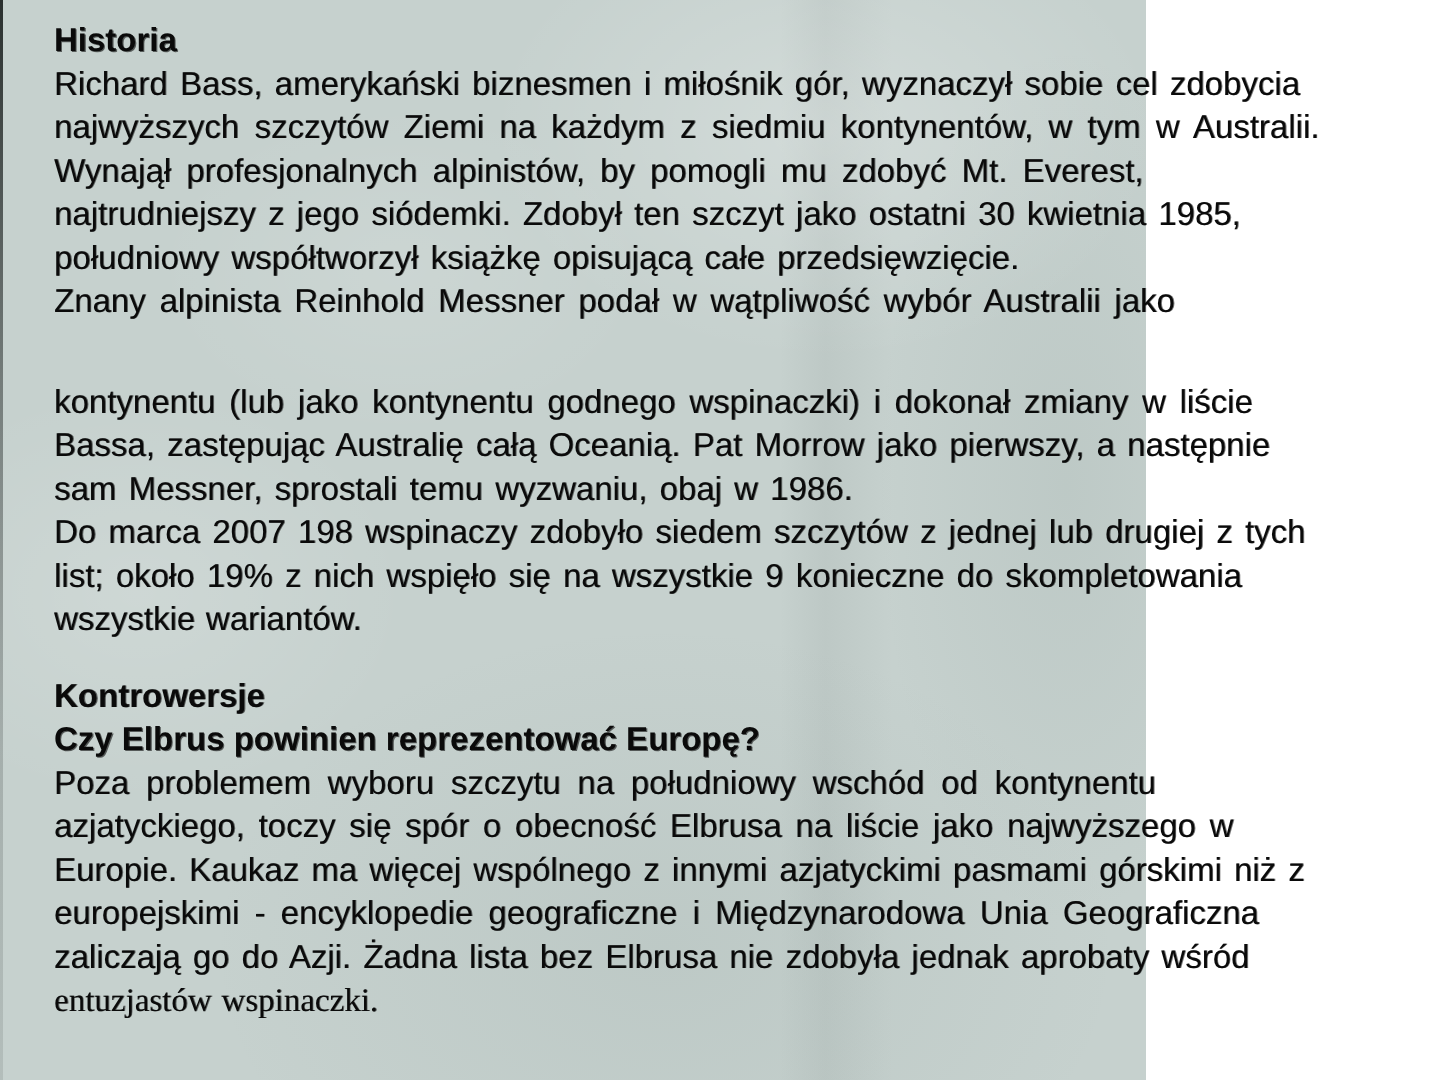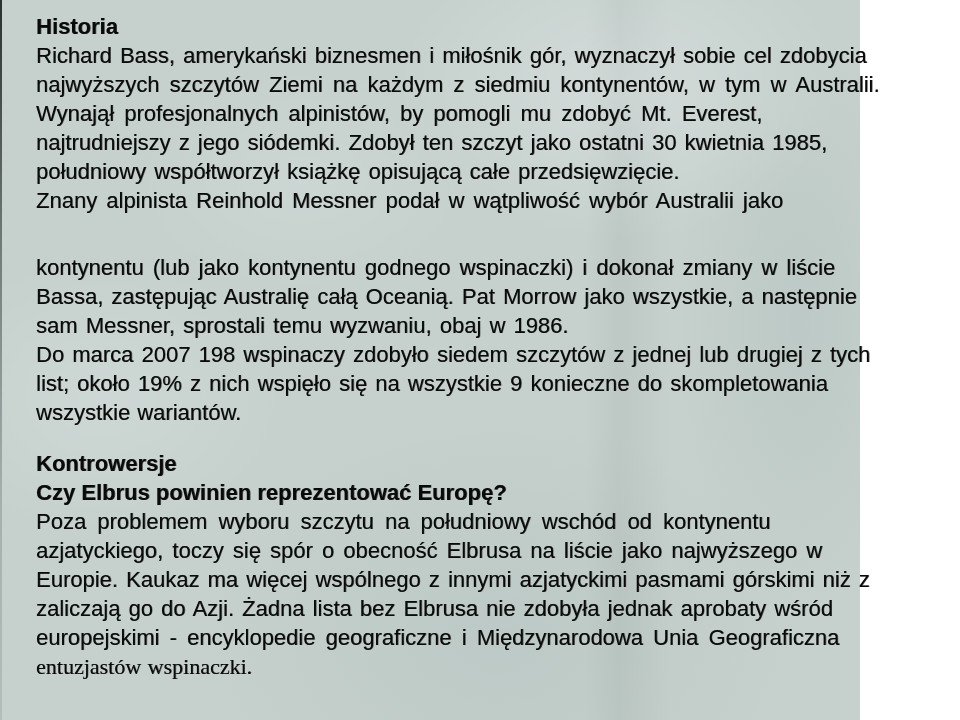--- a/index.html
+++ b/index.html
@@ -4,21 +4,21 @@
 <style>
   html, body {
     margin: 0;
     padding: 0;
     width: 960px;
     height: 720px;
     overflow: hidden;
   }
   .slide {
     position: relative;
-    width: 860px;
+    width: 764px;
     height: 720px;
     box-sizing: border-box;
     background:
       radial-gradient(ellipse 320px 220px at 72% 12%, rgba(255,255,255,0.22), transparent 70%),
       radial-gradient(ellipse 260px 200px at 12% 55%, rgba(255,255,255,0.14), transparent 70%),
       radial-gradient(ellipse 420px 300px at 58% 88%, rgba(110,130,125,0.10), transparent 72%),
       radial-gradient(ellipse 180px 420px at 93% 45%, rgba(110,130,125,0.10), transparent 70%),
       radial-gradient(ellipse 240px 160px at 35% 25%, rgba(255,255,255,0.10), transparent 70%),
       linear-gradient(90deg, transparent 68%, rgba(30,40,38,0.05) 72%, transparent 78%),
       #c6d1ce;
@@ -73,35 +73,35 @@
     <section>
       <div class="heading">Historia</div>
       <div class="lines">
           <div class="text-line" style="word-spacing: 2px;">Richard Bass, amerykański biznesmen i miłośnik gór, wyznaczył sobie cel zdobycia</div>
           <div class="text-line" style="word-spacing: 4px;">najwyższych szczytów Ziemi na każdym z siedmiu kontynentów, w tym w Australii.</div>
           <div class="text-line" style="word-spacing: 4px;">Wynajął profesjonalnych alpinistów, by pomogli mu zdobyć Mt. Everest,</div>
           <div class="text-line" style="word-spacing: 2px;">najtrudniejszy z jego siódemki. Zdobył ten szczyt jako ostatni 30 kwietnia 1985,</div>
           <div class="text-line" style="word-spacing: 2px;">południowy współtworzył książkę opisującą całe przedsięwzięcie.</div>
           <div class="text-line" style="word-spacing: 3px;">Znany alpinista Reinhold Messner podał w wątpliwość wybór Australii jako</div>
           <div class="text-line" style="word-spacing: 3px; margin-top: 38px;">kontynentu (lub jako kontynentu godnego wspinaczki) i dokonał zmiany w liście</div>
-          <div class="text-line" style="word-spacing: 2px;">Bassa, zastępując Australię całą Oceanią. Pat Morrow jako wszystkie, a następnie</div>
+          <div class="text-line" style="word-spacing: 2px;">Bassa, zastępując Australię całą Oceanią. Pat Morrow jako pierwszy, a następnie</div>
           <div class="text-line" style="word-spacing: 2px;">sam Messner, sprostali temu wyzwaniu, obaj w 1986.</div>
           <div class="text-line" style="word-spacing: 2px;">Do marca 2007 198 wspinaczy zdobyło siedem szczytów z jednej lub drugiej z tych</div>
           <div class="text-line" style="word-spacing: 2px;">list; około 19% z nich wspięło się na wszystkie 9 konieczne do skompletowania</div>
           <div class="text-line" style="word-spacing: 1px;">wszystkie wariantów.</div>
         </div>
     </section>
 
     <section class="second">
       <div class="heading">Kontrowersje</div>
       <div class="heading">Czy Elbrus powinien reprezentować Europę?</div>
       <div class="lines">
           <div class="text-line" style="word-spacing: 5px;">Poza problemem wyboru szczytu na południowy wschód od kontynentu</div>
           <div class="text-line" style="word-spacing: 3px;">azjatyckiego, toczy się spór o obecność Elbrusa na liście jako najwyższego w</div>
           <div class="text-line" style="word-spacing: 2px;">Europie. Kaukaz ma więcej wspólnego z innymi azjatyckimi pasmami górskimi niż z</div>
+          <div class="text-line" style="word-spacing: 4px;">europejskimi - encyklopedie geograficzne i Międzynarodowa Unia Geograficzna</div>
           <div class="text-line" style="word-spacing: 2px;">zaliczają go do Azji. Żadna lista bez Elbrusa nie zdobyła jednak aprobaty wśród</div>
-          <div class="text-line" style="word-spacing: 4px;">europejskimi - encyklopedie geograficzne i Międzynarodowa Unia Geograficzna</div>
           <div class="text-line" style="word-spacing: 1px; font-family: Liberation Serif, serif;">entuzjastów wspinaczki.</div>
         </div>
     </section>
 
   </div>
 </div>
 
 </body></html>

